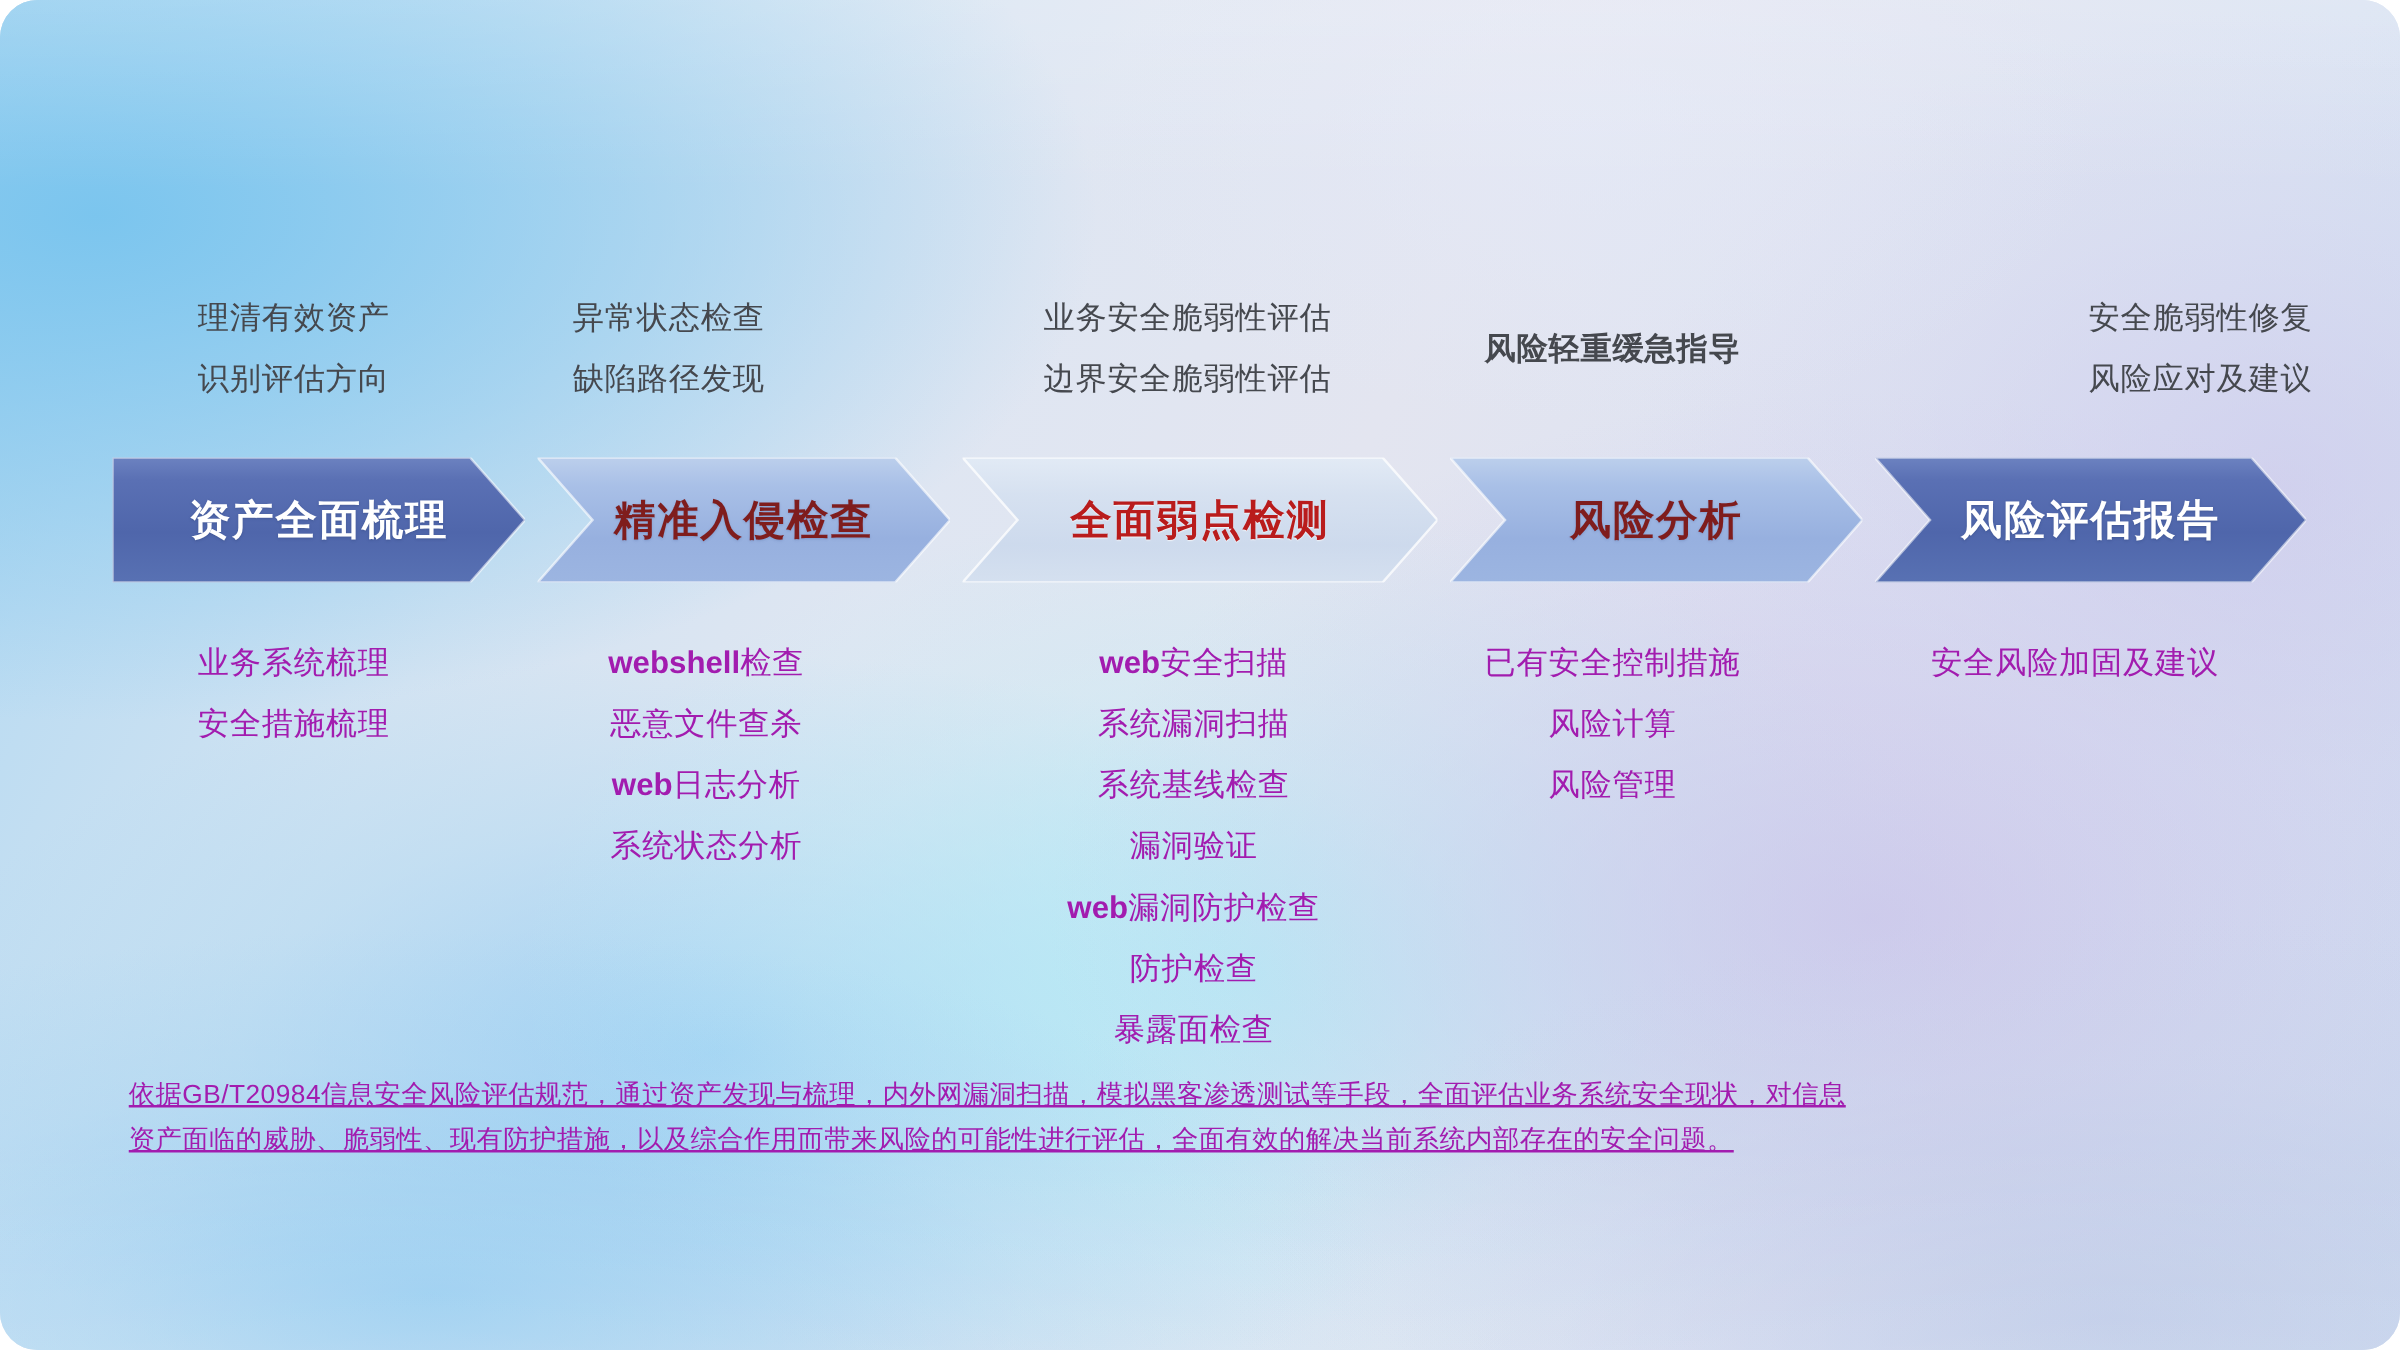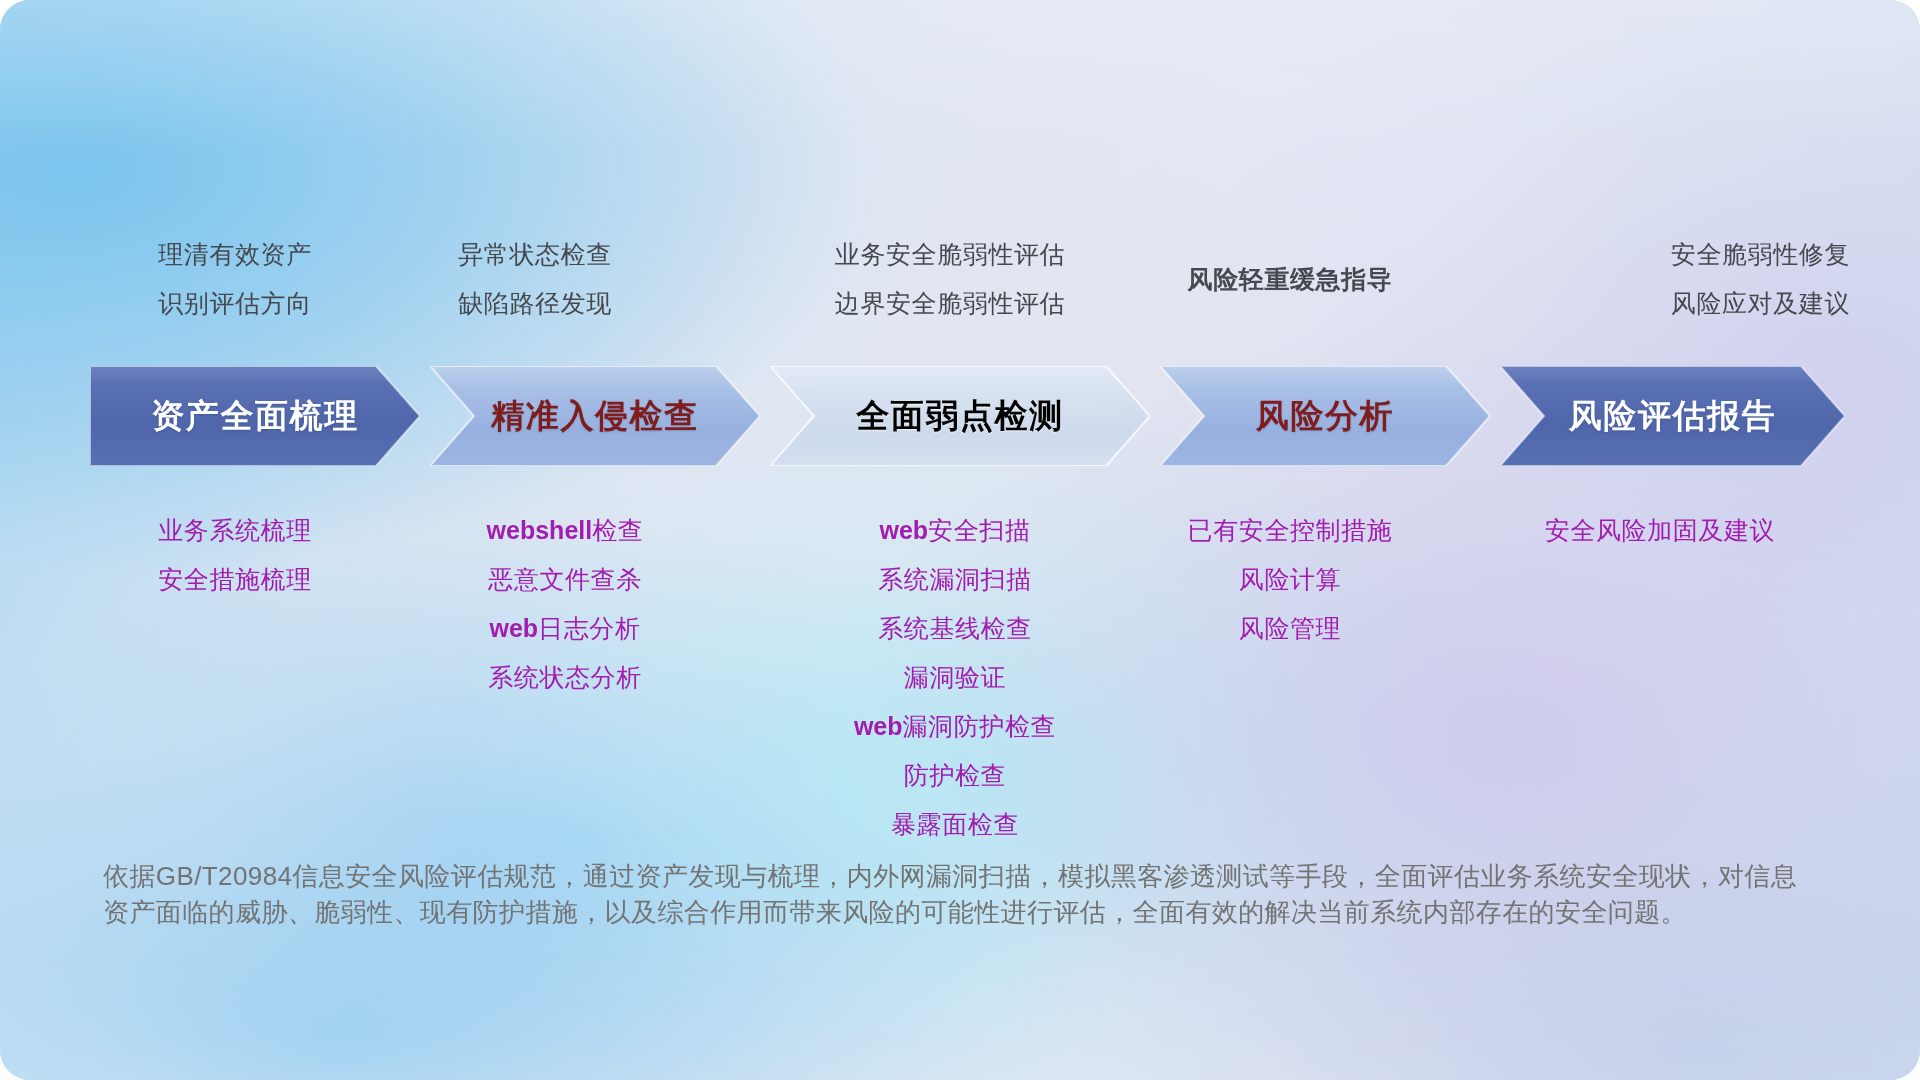--- a/index.html
+++ b/index.html
@@ -114,32 +114,33 @@
   .chev .label {
     position: relative;
     z-index: 3;
     font-size: 33px;
     font-weight: 700;
     letter-spacing: 1.6px;
     white-space: nowrap;
   }
   .chev.dark .label { color: #ffffff; text-shadow: 0 1px 2px rgba(40,60,110,0.35); }
   .chev.mid  .label { color: #7f1d1d; text-shadow: 0 1px 2px rgba(70,95,150,0.28); }
-  .chev.pale .label { color: #000000; text-shadow: 0 1px 1px rgba(255,255,255,0.7); }
+  .chev.pale .label { color: #b91c1c; text-shadow: 0 1px 1px rgba(255,255,255,0.7); }
 
   
   #footer {
     position: absolute;
     left: 103px;
     top: 858px;
     width: 1500px;
-    font-size: 26px;
+    font-size: 21px;
     line-height: 36px;
-    color: #737373;
+    color: #a21caf;
     letter-spacing: 0.4px;
+    text-decoration: underline;
   }
   #footer .line { display: block; white-space: nowrap; }
 </style>
 </head>
 <body>
 
 <div id="stage">
 
   <div class="bg-layer bg-base"></div>
   <div class="bg-layer bg-blob1"></div>

